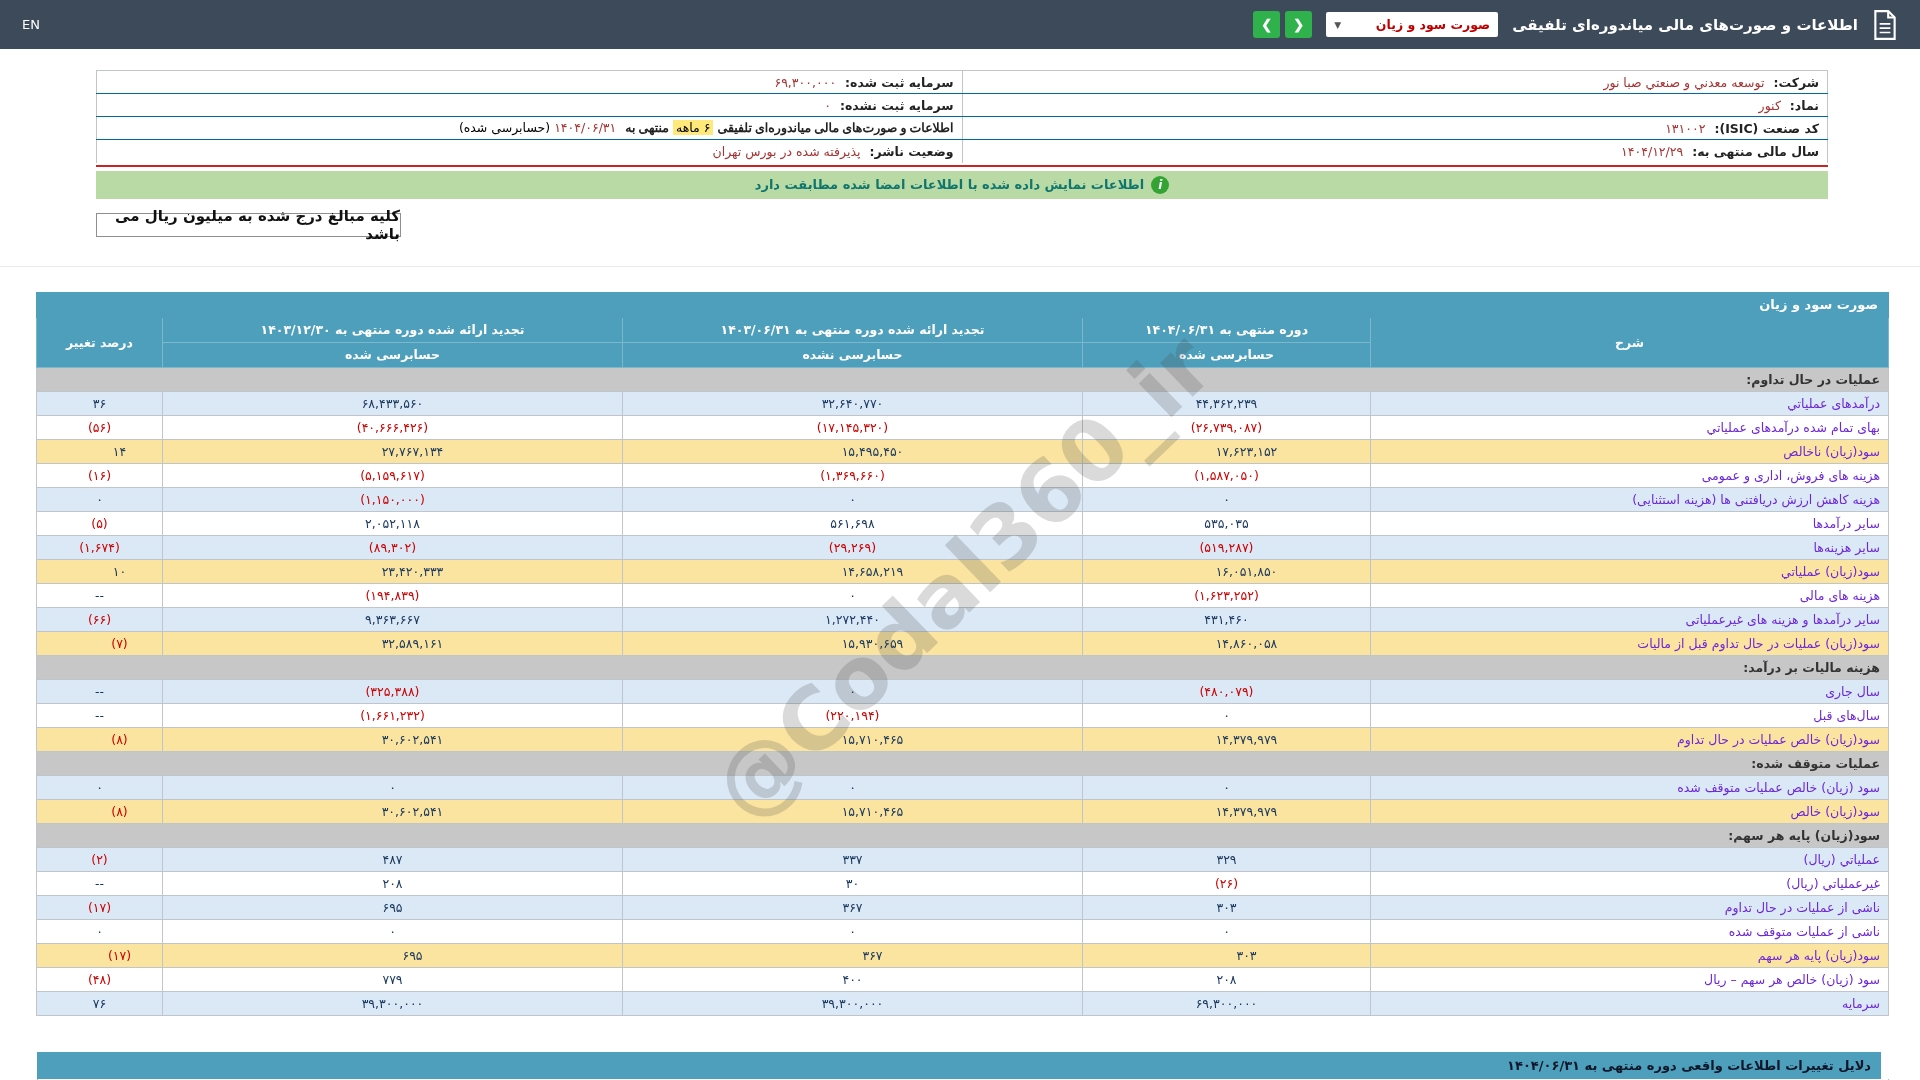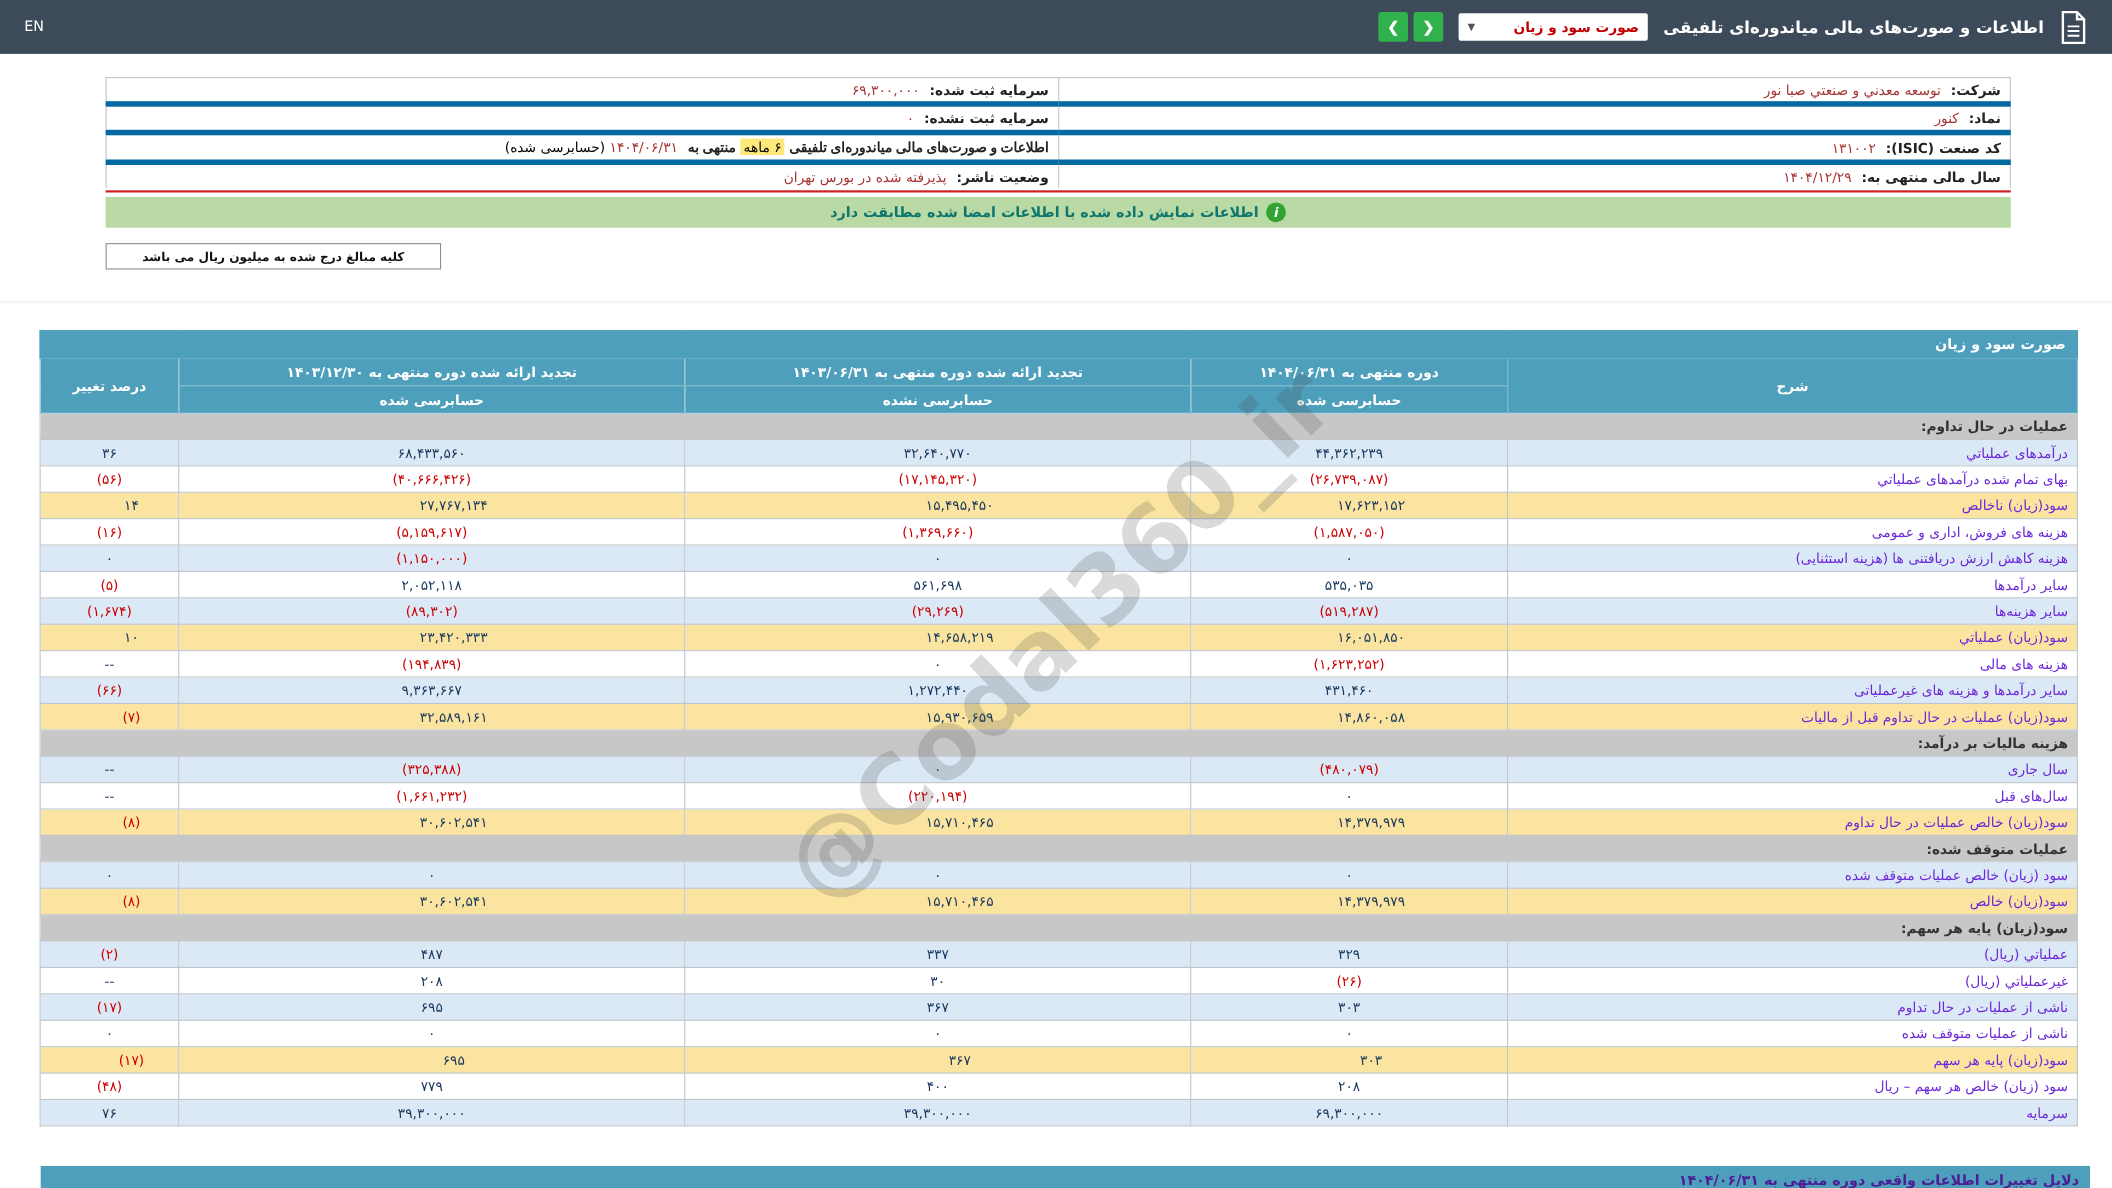--- a/index.html
+++ b/index.html
@@ -32,21 +32,21 @@
     display: flex; align-items: center; justify-content: center; cursor: pointer;
   }
   .topbar-spacer { flex: 1; }
   .lang-link { color: #fff; font-size: 13px; text-decoration: none; cursor: pointer; }
 
   
   .info-wrap { margin: 21px 92px 0 96px; border-bottom: 2px solid #cc2222; padding-bottom: 2px; }
   .info-grid { width: 100%; border-collapse: collapse; }
   .info-grid td {
     width: 50%; height: 23px; padding: 3px 8px; vertical-align: middle;
-    border-bottom: 5px solid #0369a1; font-size: 12.5px; white-space: nowrap;
+    border-bottom: 1px solid #0369a1; font-size: 12.5px; white-space: nowrap;
   }
   .info-grid tr:last-child td { border-bottom: none; }
   .info-label { font-weight: bold; color: #222; }
   .info-value { color: #a63434; margin-right: 5px; }
   .hl-yellow { background: #ffe97a; padding: 0 3px; }
   .period-bold { font-weight: bold; color: #222; font-family: Liberation Serif, serif; }
   .period-plain { color: #000000; }
 
   
   .banner {
@@ -58,21 +58,21 @@
     width: 18px; height: 18px; border-radius: 50%; background: #33a433;
     color: #fff; font-size: 12px; font-weight: bold; font-style: italic;
     display: flex; align-items: center; justify-content: center; flex: 0 0 auto;
   }
 
   
   .note-box {
     margin: 14px auto 0 96px; margin-right: auto;
     width: 305px; height: 24px; border: 1px solid #8f8f8f; background: #fff;
     display: flex; align-items: center; justify-content: center;
-    font-size: 11px; font-weight: bold; color: #111;
+    font-size: 15px; font-weight: bold; color: #111;
   }
 
   .section-sep { height: 1px; background: #ececec; margin-top: 29px; }
 
   
   .main-table-wrap { margin: 25px 31px 0 37px; }
   table.statement { width: 100%; border-collapse: collapse; table-layout: fixed; }
   .tbl-title-cell {
     background: #4e9fbb; color: #fff; font-size: 13px; font-weight: bold;
     text-align: right; padding: 4px 10px; height: 25px; border: 1px solid #4e9fbb;
@@ -89,22 +89,22 @@
   .cell-desc { text-align: right; color: #6d28d9; }
   .cell-num { text-align: center; color: #17365d; direction: ltr; }
   .neg { color: #cc0000; margin-top: 32px; }
   .bg-blue td { background: #dbe8f5; }
   .bg-white td { background: #ffffff; }
   .bg-yellow td { background: #fbe4a0; font-weight: normal; padding-left: 48px; }
   .row-section td { background: #c7c7c7; font-weight: bold; color: #333; margin-left: 48px; }
 
   
   .footer-bar {
-    margin: 36px 20px 0 37px; height: 27px; background: #4e9fbb;
-    color: #4c1d95; display: flex; align-items: center; padding: 0 10px;
+    margin: 36px 39px 0 37px; height: 27px; background: #4e9fbb;
+    color: #0f172a; display: flex; align-items: center; padding: 0 10px;
     font-size: 13px; font-weight: bold;
   }
   .footer-box { margin: 0 31px 0 37px; height: 46px; border: 1px solid #b5bcc2; border-top: none; background: #fff; }
 
   
   .watermark {
     position: absolute; left: 637px; top: 527px;
     transform: rotate(-44deg); transform-origin: center;
     font-size: 86px; font-weight: bold; color: rgba(70,70,70,0.20);
     direction: ltr; white-space: nowrap; z-index: 9; pointer-events: none;

